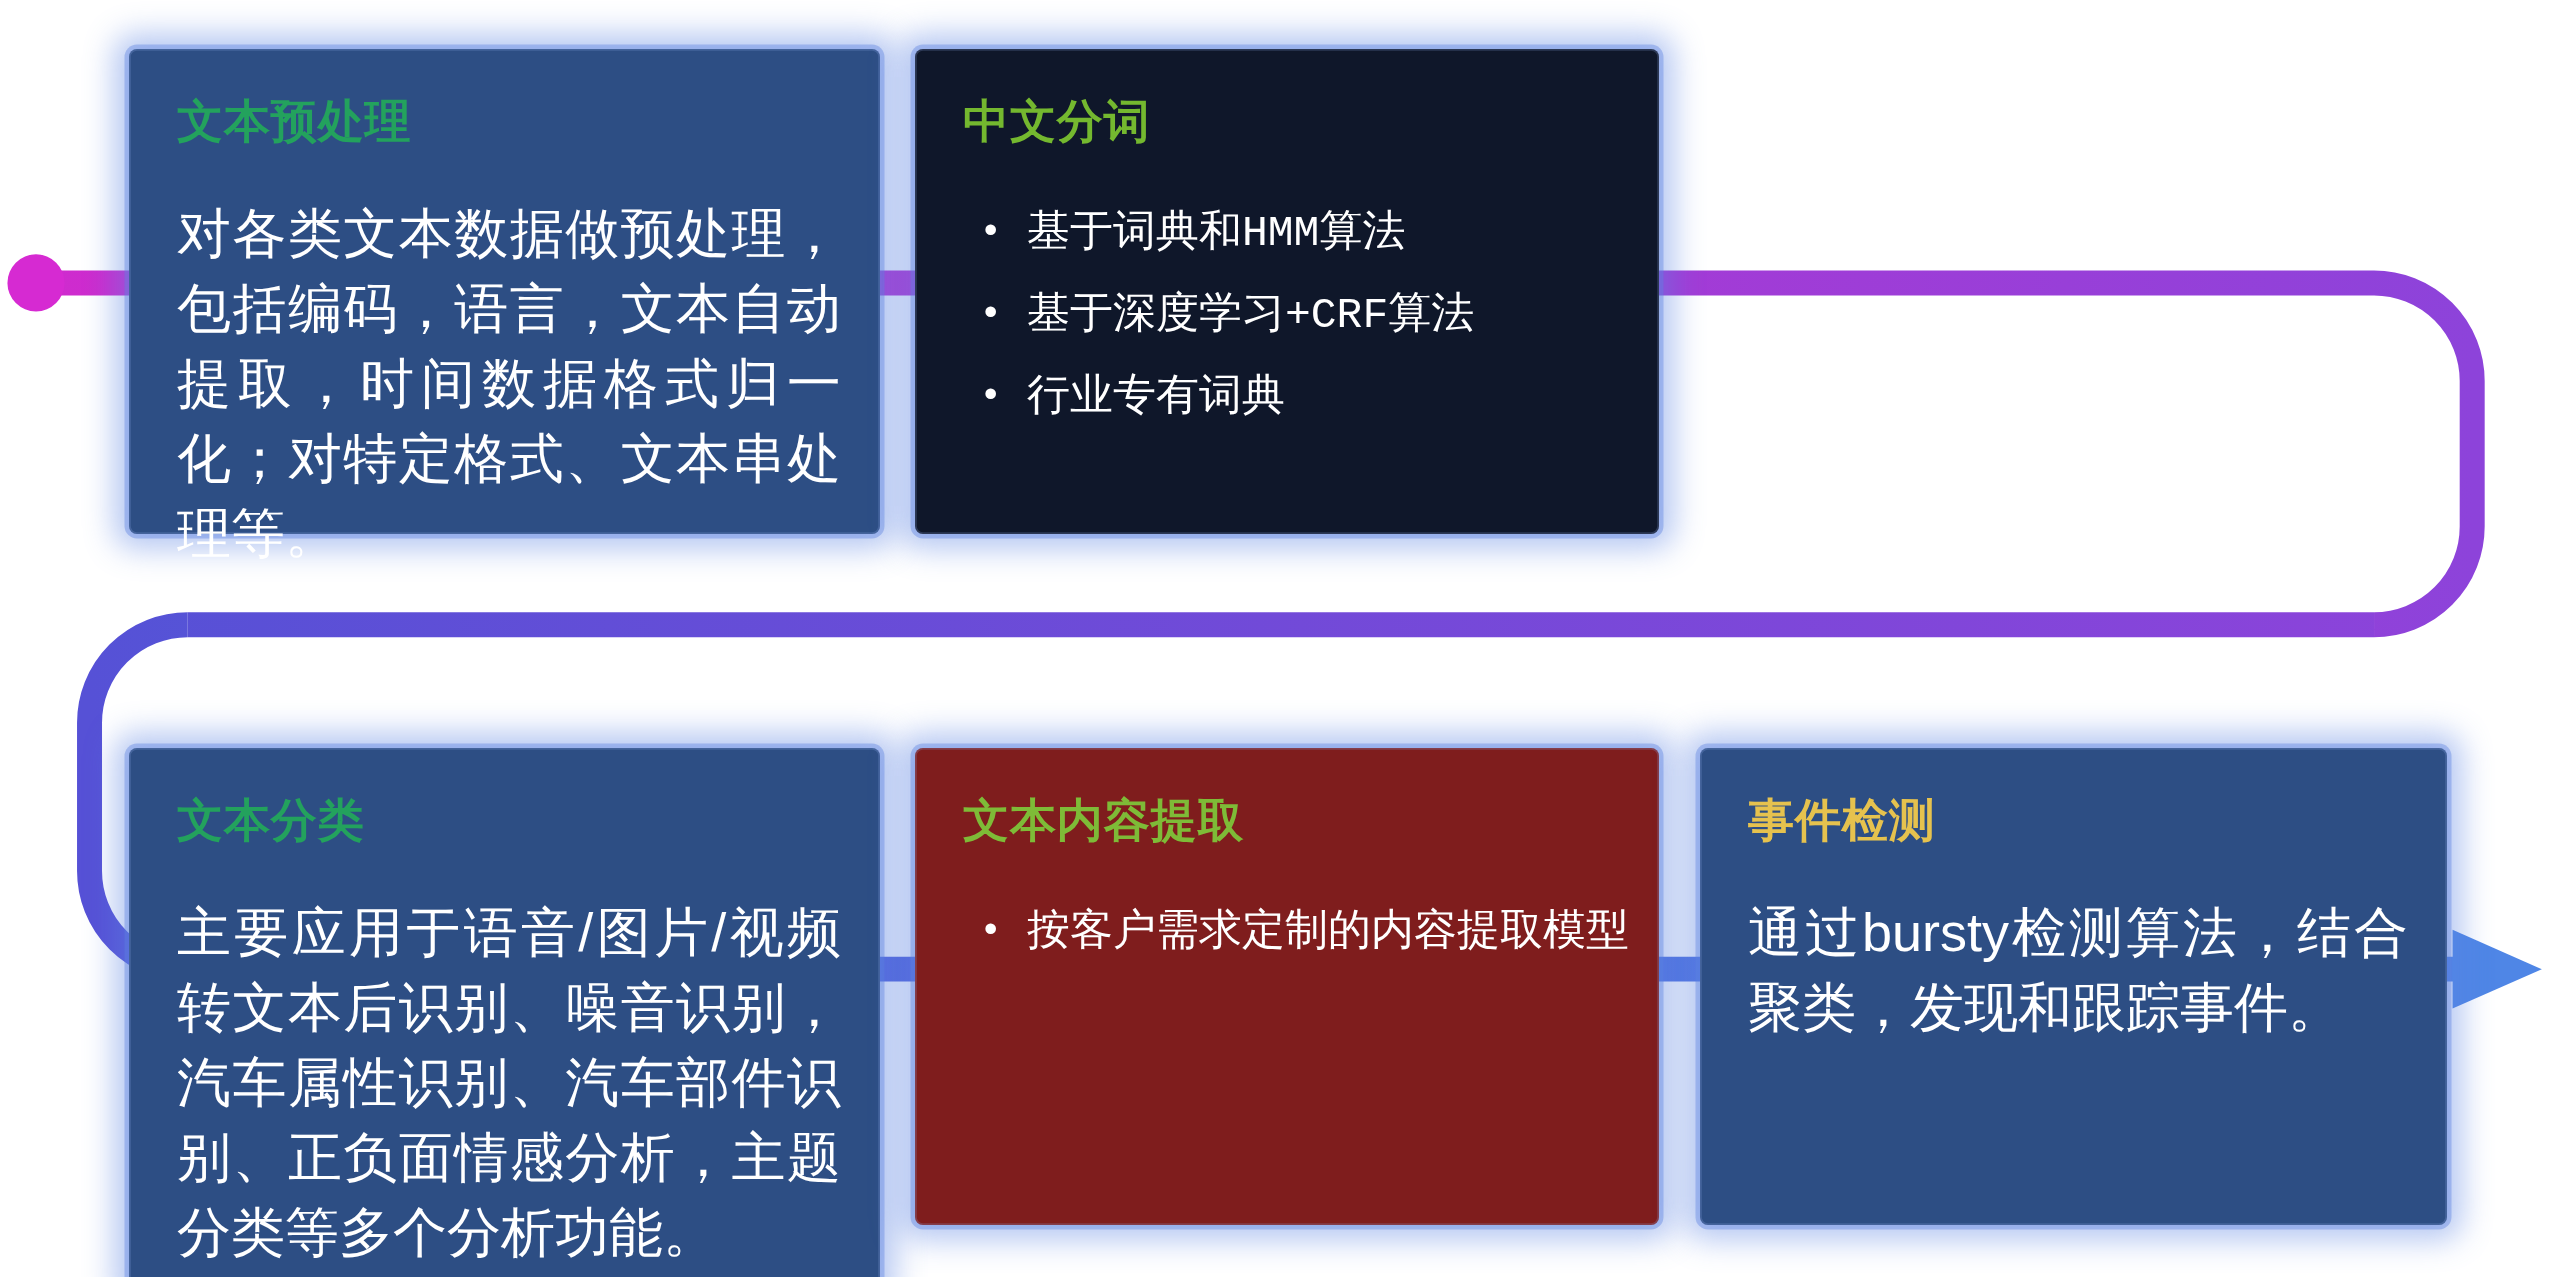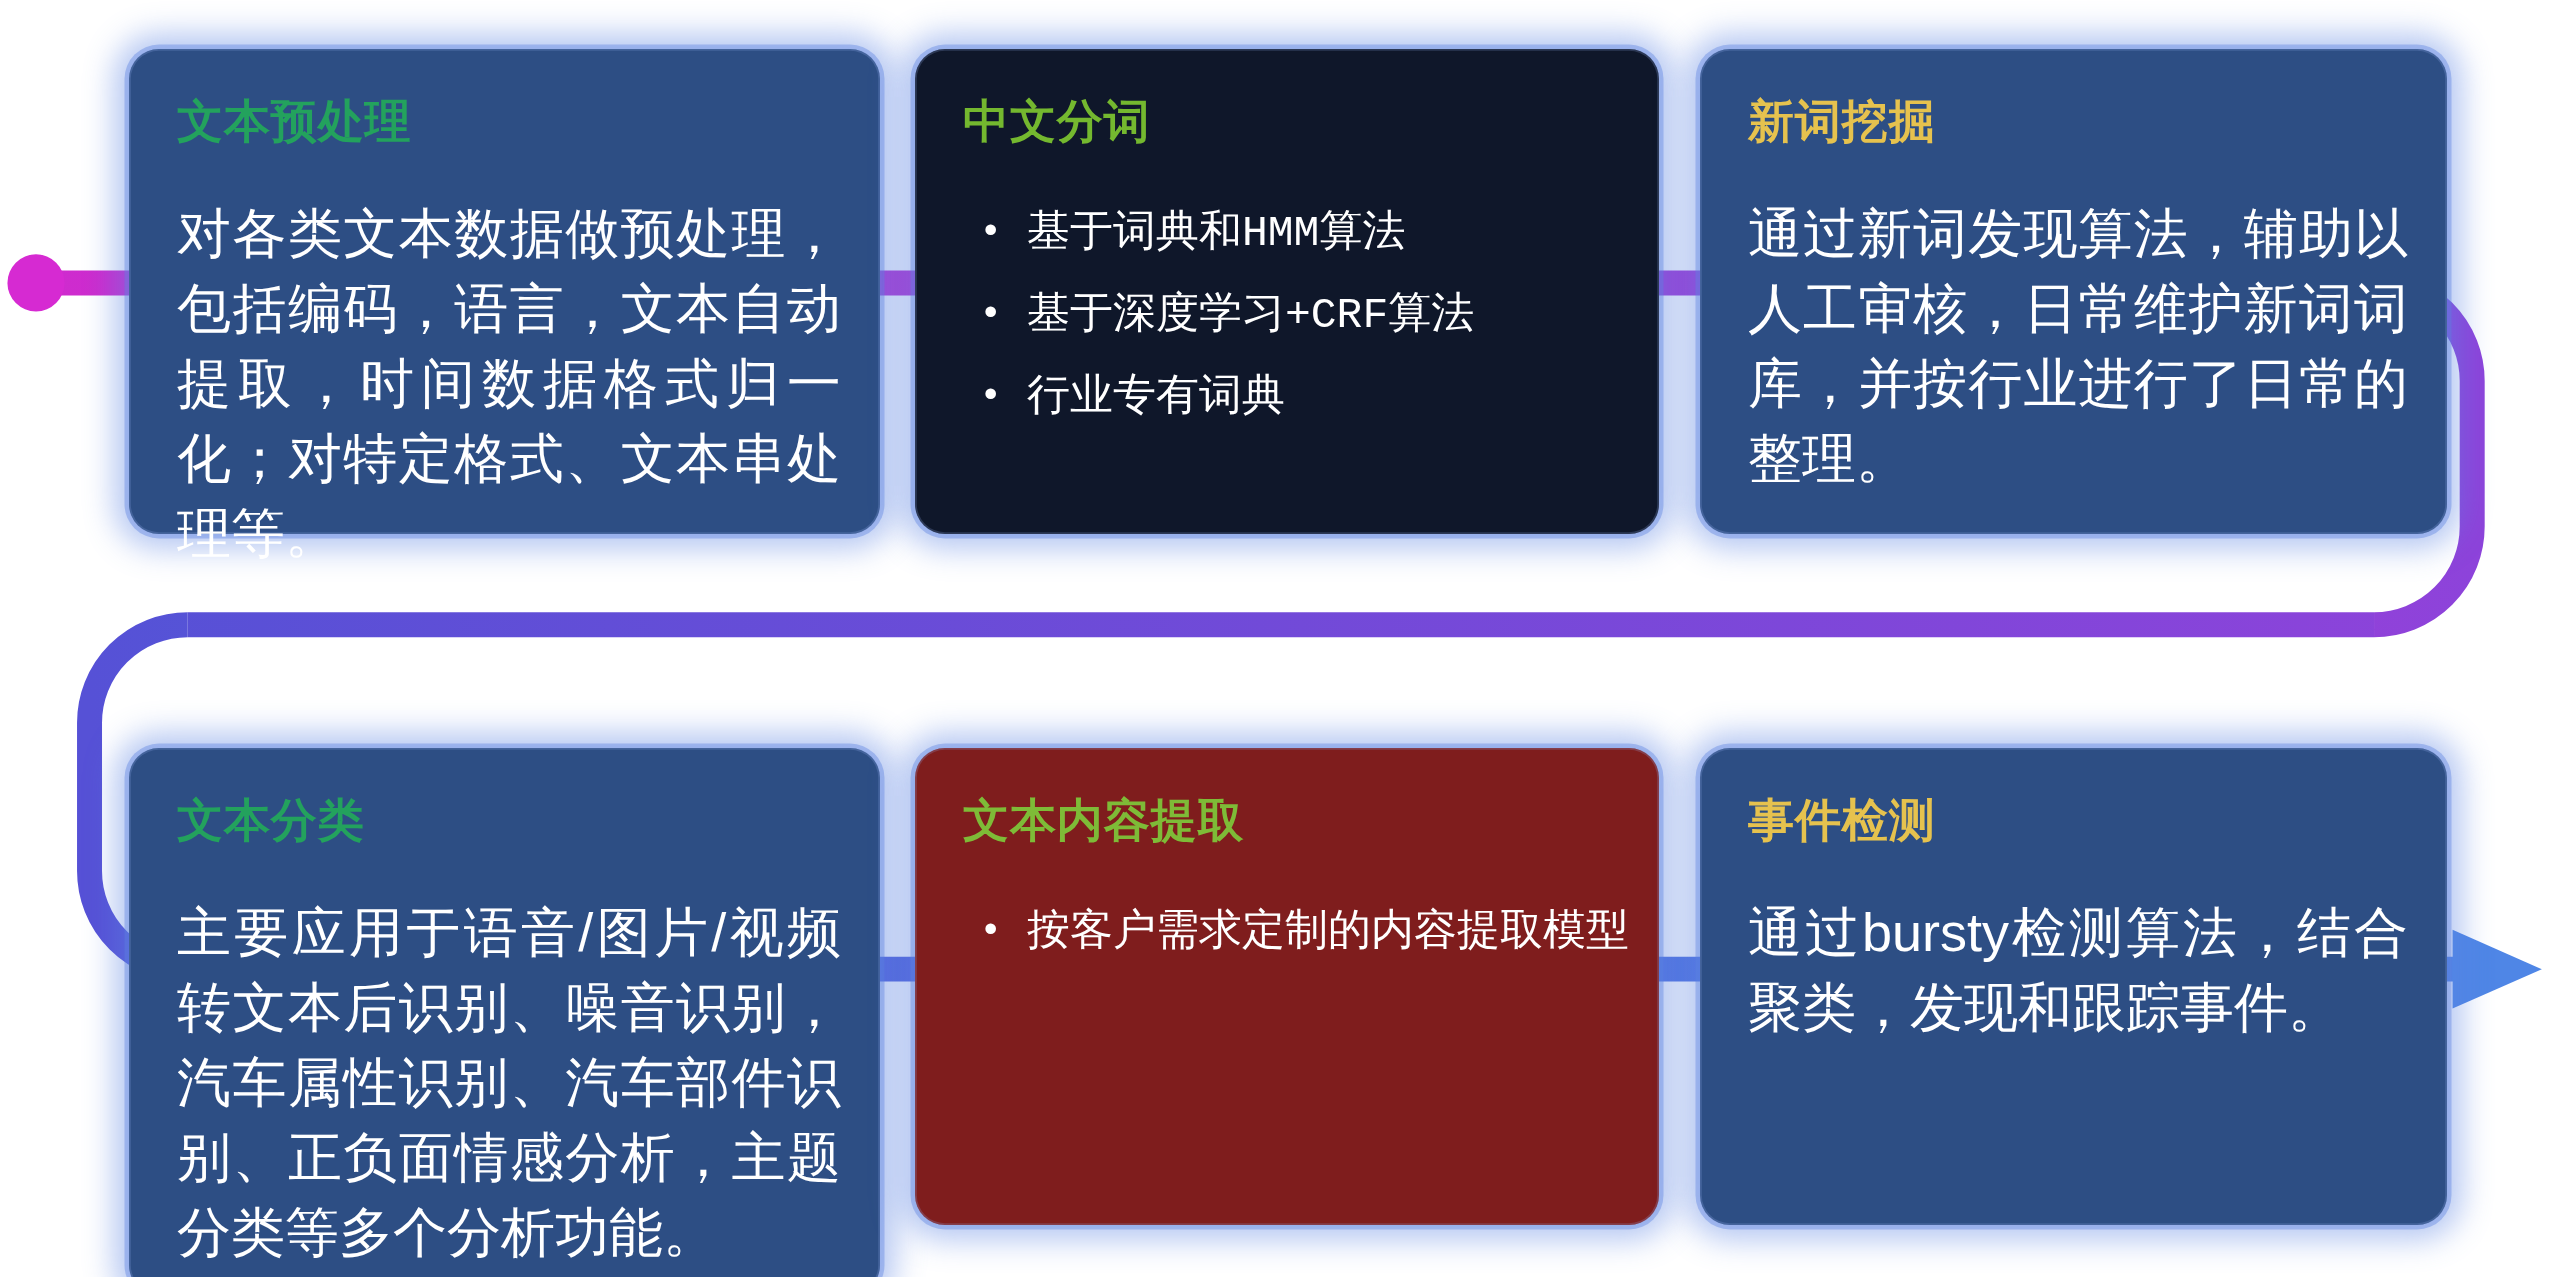--- a/index.html
+++ b/index.html
@@ -14,21 +14,21 @@
   }
   .flow-svg {
     position: absolute;
     left: 0; top: 0;
     z-index: 0;
   }
   .card {
     position: absolute;
     z-index: 1;
     background: #2d4e84;
-    border-radius: 30px;
+    border-radius: 8px;
     padding: 43px 39px 0 48px;
     box-shadow: 0 0 0 4.5px rgba(92,130,226,.40),
                 0 0 30px 14.3px rgba(92,130,226,.45),
                 inset 0 0 0 1.8px rgba(150,178,240,.22);
   }
   .c1 { left: 129px;  top: 49px;  width: 751px; height: 485px; }
   .c2 { left: 915px; top: 49px;  width: 744px; height: 485px; }
   .c3 { left: 1700px; top: 49px;  width: 747px; height: 485px; }
   .c4 { left: 129px;  top: 748px; width: 751px; height: 547px; }
   .c5 { left: 915px; top: 748px; width: 744px; height: 477px; }
@@ -104,24 +104,20 @@
 
   <section class="card c2" style="background: #0f172a;">
     <h2 class="card-title" style="color: rgb(116, 184, 47);">中文分词</h2>
     <ul class="card-bullets">
       <li><span>基于词典和HMM算法</span></li>
       <li><span>基于深度学习+CRF算法</span></li>
       <li><span>行业专有词典</span></li>
     </ul>
   </section>
 
-  <section class="card c3" style="background: rgb(45, 78, 132);">
-    <h2 class="card-title" style="color: rgb(230, 194, 78);">新词挖掘</h2>
-    <p class="card-body">通过新词发现算法，辅助以人工审核，日常维护新词词库，并按行业进行了日常的整理。</p>
-  </section>
 
   <section class="card c4" style="background: rgb(45, 78, 132);">
     <h2 class="card-title" style="color: rgb(35, 162, 93);">文本分类</h2>
     <p class="card-body">主要应用于语音/图片/视频转文本后识别、噪音识别，汽车属性识别、汽车部件识别、正负面情感分析，主题分类等多个分析功能。</p>
   </section>
 
   <section class="card c5" style="background: #7f1d1d;">
     <h2 class="card-title" style="color: rgb(126, 187, 55);">文本内容提取</h2>
     <ul class="card-bullets">
       <li><span>按客户需求定制的内容提取模型</span></li>

